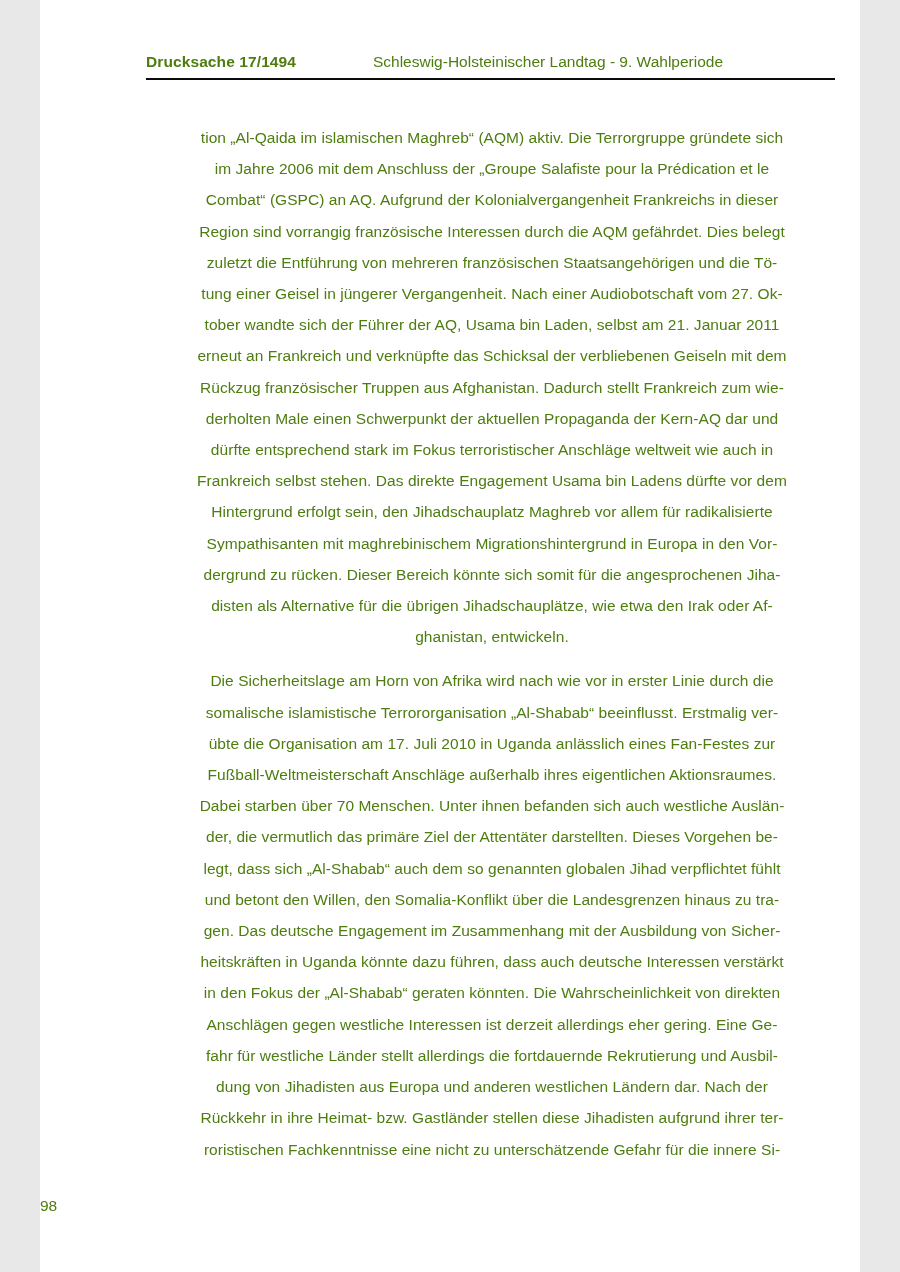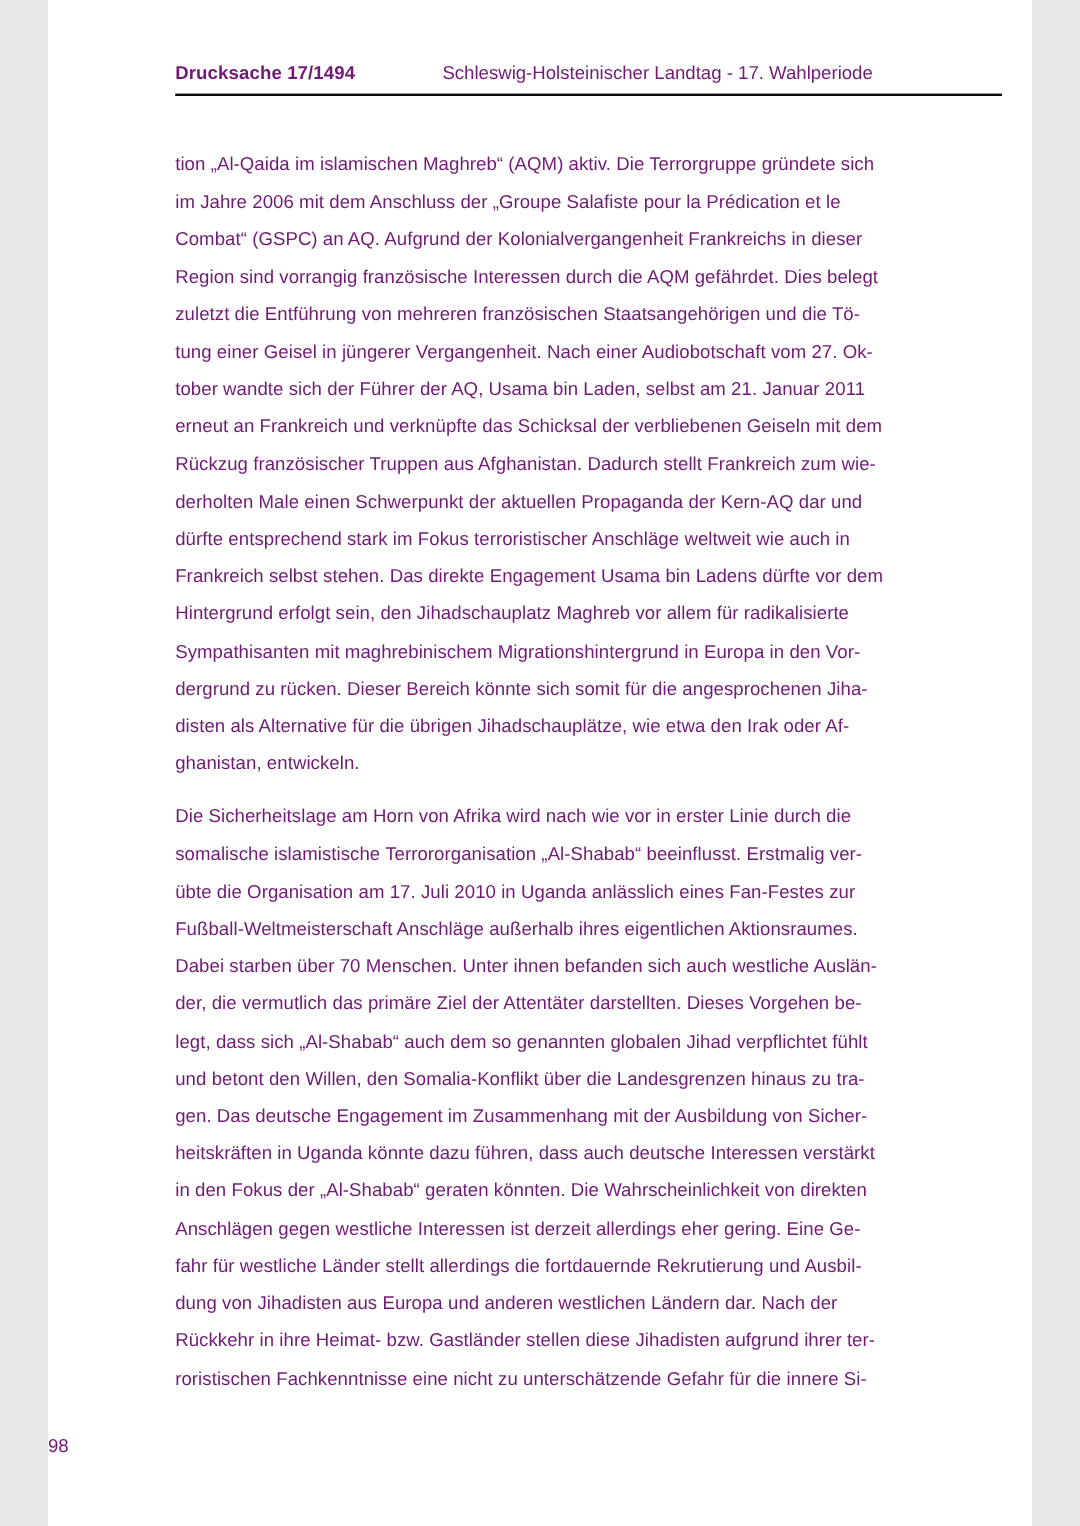--- a/index.html
+++ b/index.html
@@ -4,21 +4,21 @@
 <style>
   * { margin: 0; padding: 0; box-sizing: border-box; }
   html, body { background: #e8e8e8; }
   .page {
     position: relative;
     width: 820px;
     height: 1272px;
     background: #ffffff;
     margin: 0 auto;
     font-family: "Liberation Sans", "DejaVu Sans", sans-serif;
-    color: #701a75;
+    color: #4d7c0f;
     overflow: hidden;
   }
   .doc-header-left {
     position: absolute;
     left: 106px;
     top: 53px;
     font-size: 15.5px;
     font-weight: bold;
     letter-spacing: 0.1px;
     white-space: nowrap;
@@ -43,20 +43,21 @@
     position: absolute;
     left: 106px;
     top: 122px;
     width: 692px;
   }
   .para {
     font-size: 15.5px;
     line-height: 31.2px;
     white-space: pre-line;
     letter-spacing: 0.05px;
+    text-align: center;
   }
   .para + .para {
     margin-top: 13px;
   }
   .page-number {
     position: absolute;
     left: 0;
     top: 1190px;
     width: 900px;
     text-align: left;
@@ -64,21 +65,21 @@
     line-height: 31px;
   }
 </style>
 </head>
 <body>
 
 <div class="page">
 
   <div class="doc-header-left">Drucksache 17/1494</div>
 
-  <div class="doc-header-center">Schleswig-Holsteinischer Landtag - 17. Wahlperiode</div>
+  <div class="doc-header-center">Schleswig-Holsteinischer Landtag - 9. Wahlperiode</div>
 
   <div class="doc-header-rule"></div>
 
   <div class="doc-body">
     <div class="para">tion „Al-Qaida im islamischen Maghreb“ (AQM) aktiv. Die Terrorgruppe gründete sich
 im Jahre 2006 mit dem Anschluss der „Groupe Salafiste pour la Prédication et le
 Combat“ (GSPC) an AQ. Aufgrund der Kolonialvergangenheit Frankreichs in dieser
 Region sind vorrangig französische Interessen durch die AQM gefährdet. Dies belegt
 zuletzt die Entführung von mehreren französischen Staatsangehörigen und die Tö-
 tung einer Geisel in jüngerer Vergangenheit. Nach einer Audiobotschaft vom 27. Ok-

